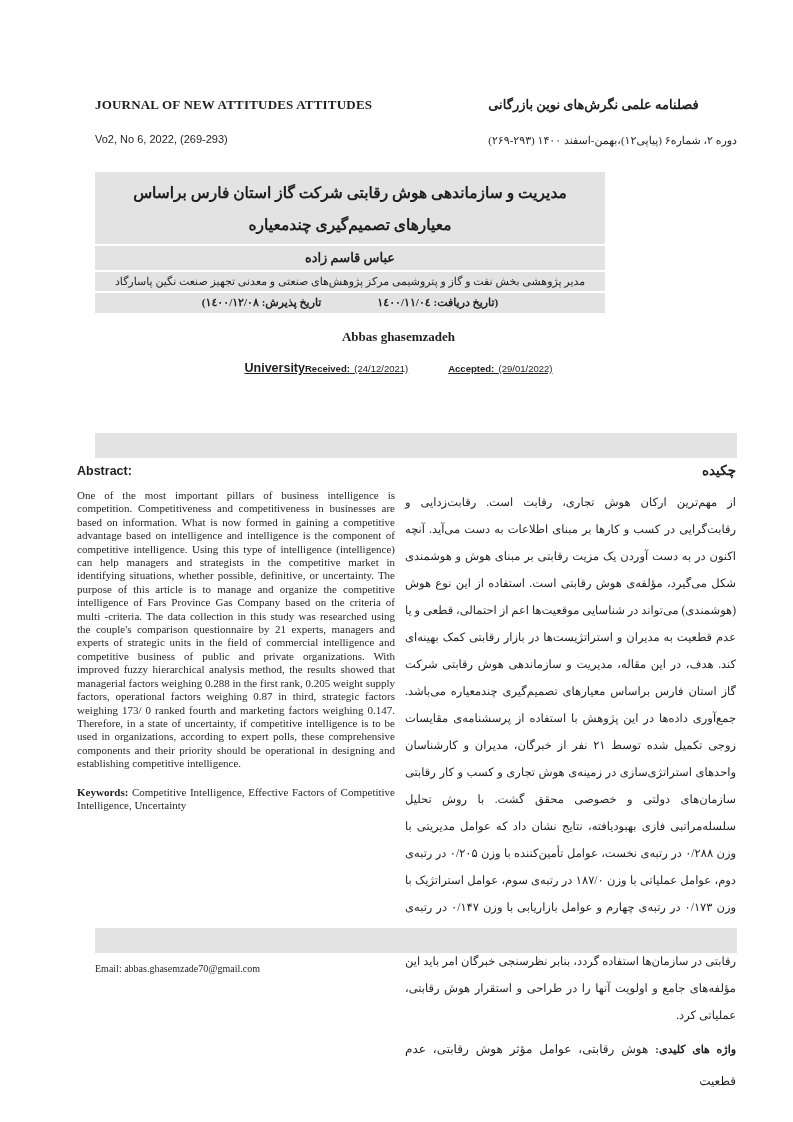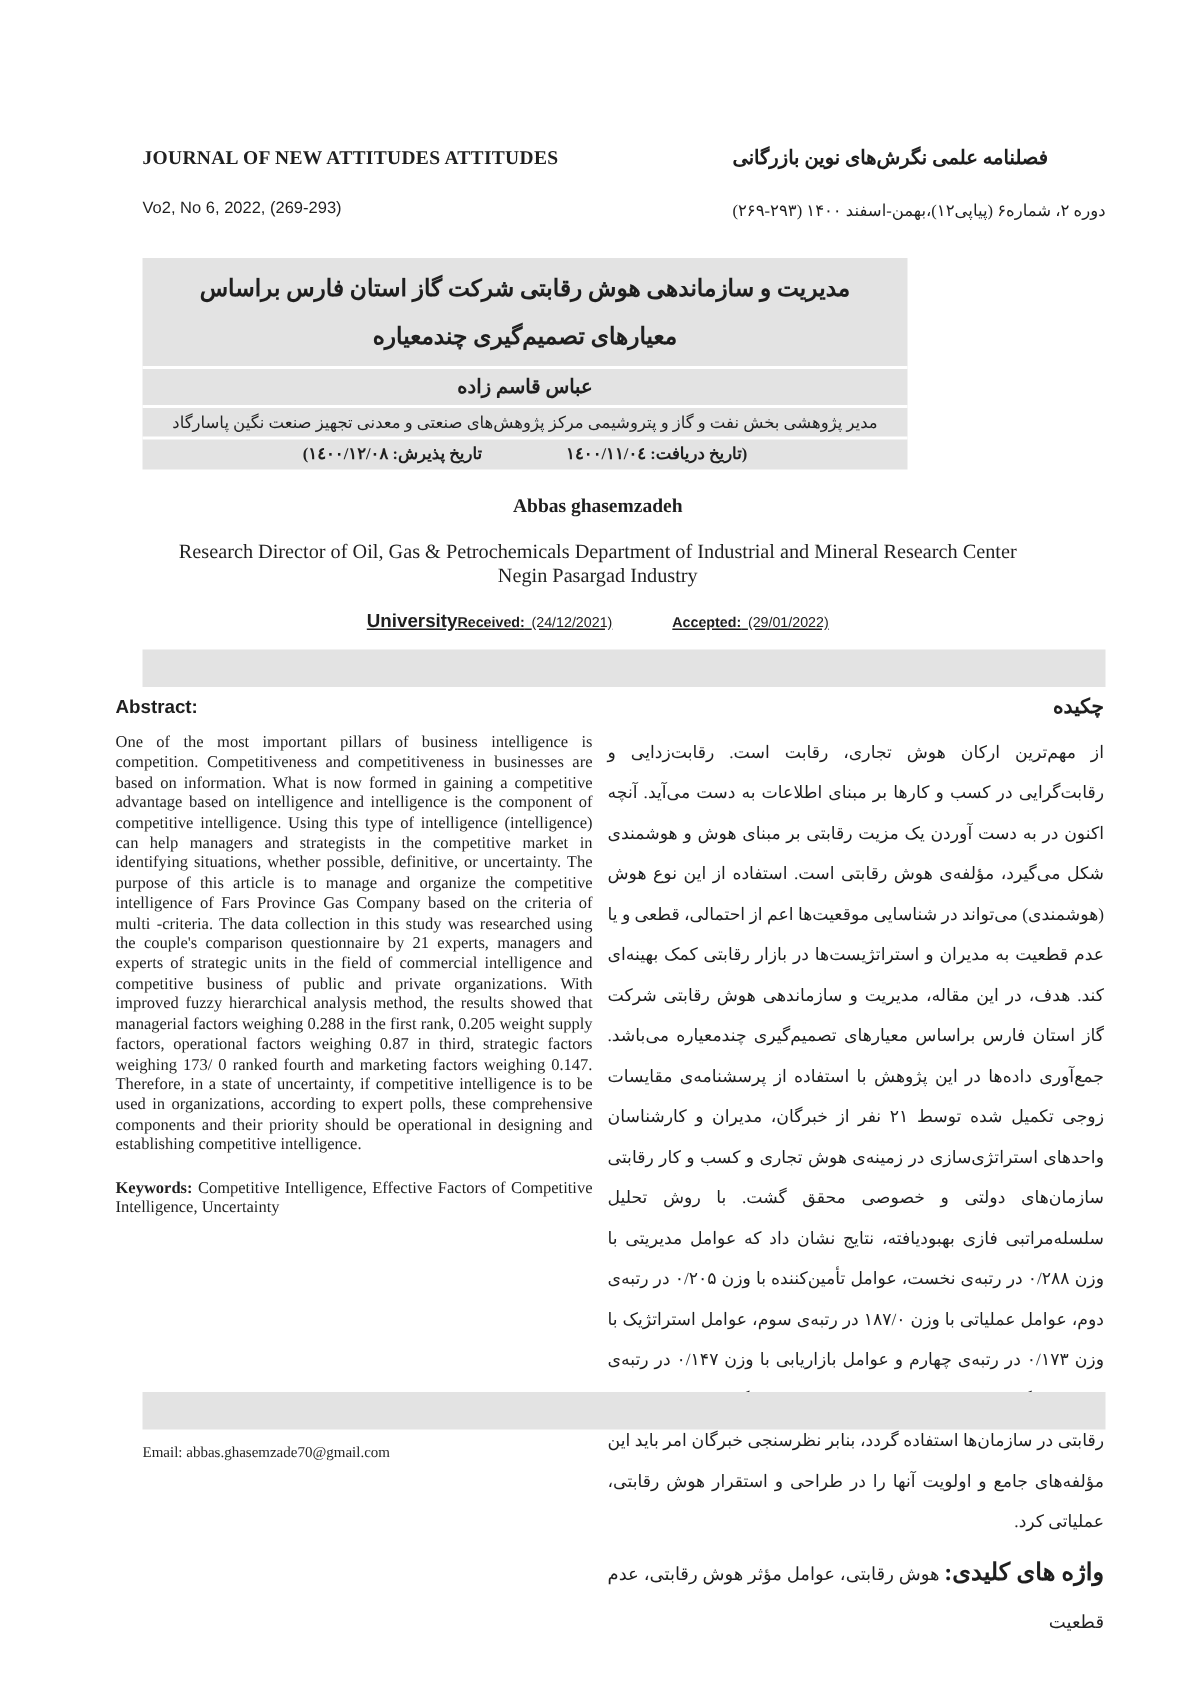--- a/index.html
+++ b/index.html
@@ -88,21 +88,21 @@
   .col-en .keywords { margin-top: 15px; }
   .col-en .kw-label { font-weight: bold; }
   .col-fa {
     width: 331px;
     direction: rtl;
     text-align: justify;
     font-size: 11.5px;
     line-height: 27px;
   }
   .col-fa .keywords { margin-top: 4px; font-size: 12px; line-height: 32px; }
-  .col-fa .kw-label { font-weight: bold; font-size: 16px; }
+  .col-fa .kw-label { font-weight: bold; font-size: 11px; }
 
   
   .email-line { position: absolute; top: 963px; left: 95px; font-size: 10px; }
 </style>
 </head>
 <body>
 
 <div class="page">
 
   <div class="header">
@@ -120,24 +120,20 @@
     <div class="row title-fa">مدیریت و سازماندهی هوش رقابتی شرکت گاز استان فارس براساس معیارهای تصمیم‌گیری چندمعیاره</div>
     <div class="row author-fa">عباس قاسم زاده</div>
     <div class="row affil-fa">مدیر پژوهشی بخش نفت و گاز و پتروشیمی مرکز پژوهش‌های صنعتی و معدنی تجهیز صنعت نگین پاسارگاد</div>
     <div class="row dates-fa">
       <span>(تاریخ دریافت: ١٤٠٠/١١/٠٤</span><span class="gap"></span><span>تاریخ پذیرش: ١٤٠٠/١٢/٠٨)</span>
     </div>
   </div>
 
   <div class="en-block">
     <div class="author-en">Abbas ghasemzadeh</div>
-    <div class="affil-en">
-      <div>Research Director of Oil, Gas &amp; Petrochemicals Department of Industrial and Mineral Research Center</div>
-      <div>Negin Pasargad Industry</div>
-    </div>
     <div class="received-row">
       <span class="university-label">University</span><span class="date-label">Received:</span>
       <span class="date-value">(24/12/2021)</span><span class="gap"></span><span class="date-label">Accepted:</span>
       <span class="date-value">(29/01/2022)</span>
     </div>
   </div>
 
   <div class="bar bar-1"></div>
 
   <div class="abstract-headings">

